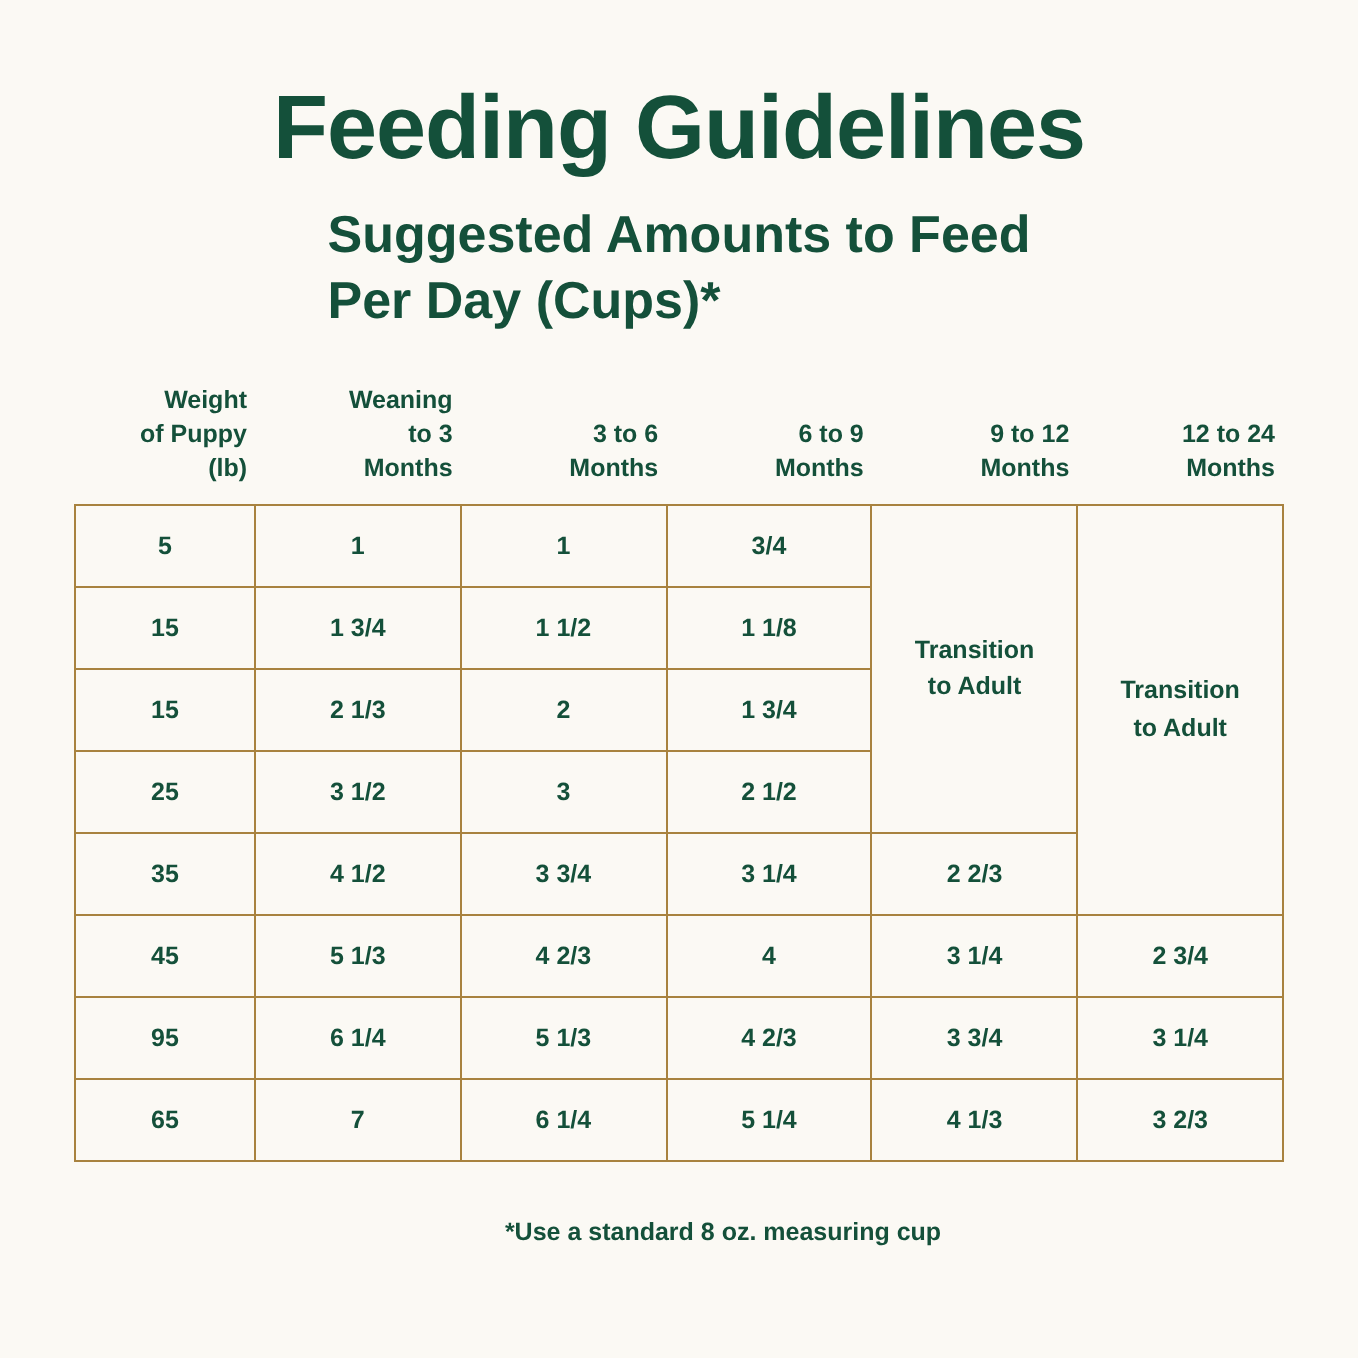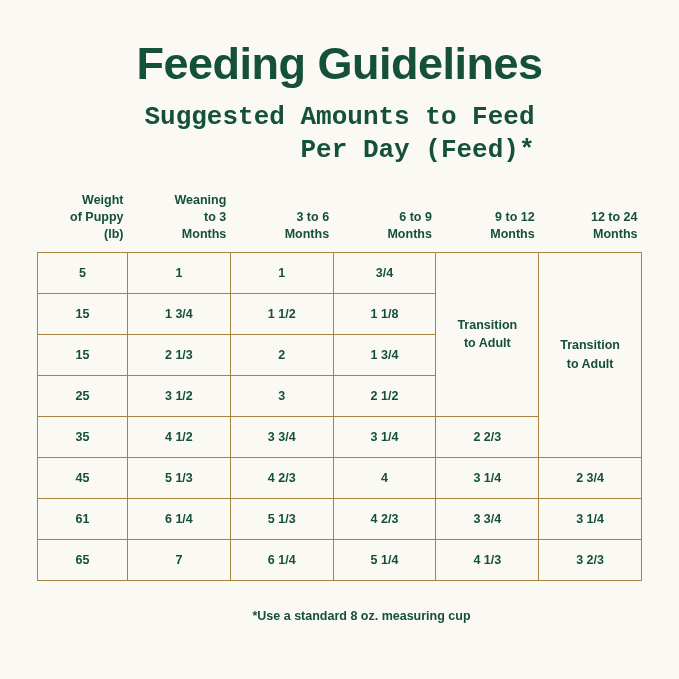--- a/index.html
+++ b/index.html
@@ -28,25 +28,24 @@
     font-weight: bold;
     letter-spacing: -0.5px;
     color: #14503a;
     line-height: 1.05;
     margin: 8px 0 14px 0;
   }
   .subtitle {
     font-size: 26px;
     font-weight: bold;
     color: #14503a;
-    text-align: right;
+    text-align: left;
     line-height: 1.25;
     margin: 0 0 26px 0;
     max-width: 520px;
-    font-family: Liberation Mono, monospace;
   }
   .subtitle .line {
     display: block;
   }
   table.feed-table {
     border-collapse: collapse;
     width: 605px;
     table-layout: fixed;
     color: #14503a;
   }
@@ -87,21 +86,21 @@
 </style>
 </head>
 <body>
 
 <div class="page">
 
   <h1 class="main-title">Feeding Guidelines</h1>
 
   <h2 class="subtitle">
     <span class="line">Suggested Amounts to Feed</span>
-    <span class="line">Per Day (Feed)*</span>
+    <span class="line">Per Day (Cups)*</span>
   </h2>
 
   <table class="feed-table">
     <thead>
       <tr>
         <th class="col-weight">
           <span style="display:block">Weight</span>
           <span style="display:block">of Puppy</span>
           <span style="display:block">(lb)</span>
         </th>
@@ -170,21 +169,21 @@
       </tr>
       <tr>
         <td>45</td>
         <td>5 1/3</td>
         <td>4 2/3</td>
         <td>4</td>
         <td>3 1/4</td>
         <td>2 3/4</td>
       </tr>
       <tr>
-        <td>61</td>
+        <td>95</td>
         <td>6 1/4</td>
         <td>5 1/3</td>
         <td>4 2/3</td>
         <td>3 3/4</td>
         <td>3 1/4</td>
       </tr>
       <tr>
         <td>65</td>
         <td>7</td>
         <td>6 1/4</td>

